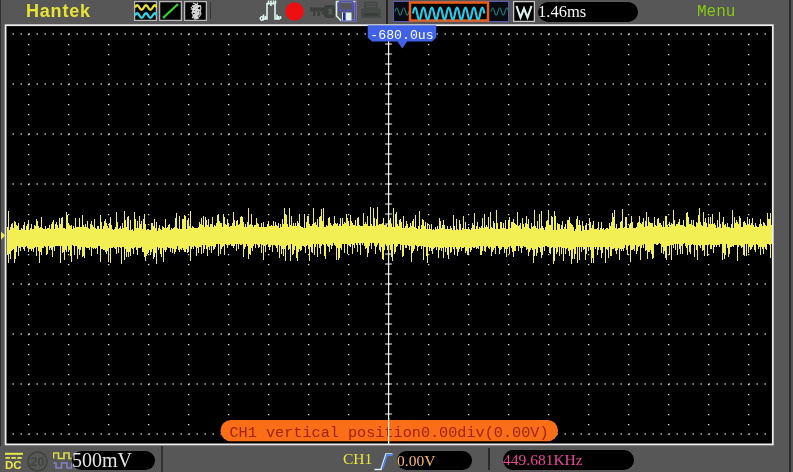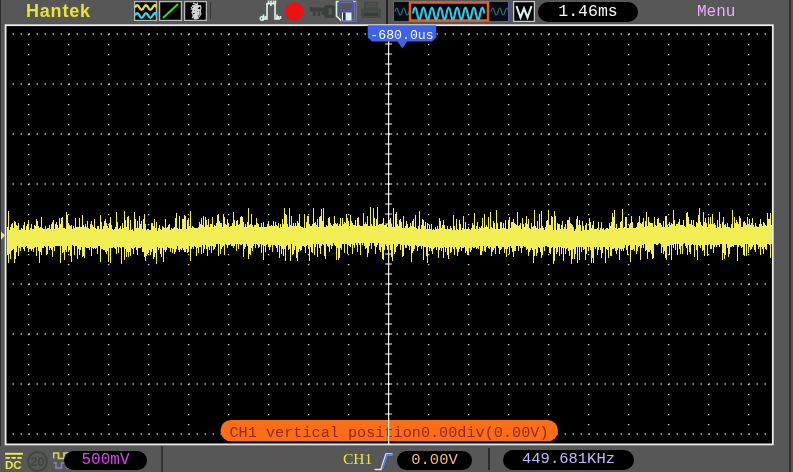--- a/index.html
+++ b/index.html
@@ -1,17 +1,17 @@
 <!DOCTYPE html>
 <html><head><meta charset="utf-8"><style>
 *{margin:0;padding:0;box-sizing:border-box}
 body{width:793px;height:472px;position:relative;background:#575757;font-family:"Liberation Sans",sans-serif;overflow:hidden}
 .bar{position:absolute;left:0;width:695px;background:#575757}
 .abs{position:absolute}
-.pill{position:absolute;background:#000;border-radius:11px;text-align:center;font-family:Liberation Mono, monospace}
+.pill{position:absolute;background:#000;border-radius:11px;font-family:Liberation Serif, serif}
 </style></head><body>
 <svg width="793" height="472" viewBox="0 0 793 472" style="position:absolute;left:0;top:0">
 <rect x="5.6" y="25.2" width="767.2" height="419.2" fill="#000" stroke="#ececec" stroke-width="1.8"></rect>
 <line x1="12.6" y1="34" x2="770" y2="34" stroke="#dedede" stroke-width="1.4" stroke-dasharray="1.2 6.8"></line>
     <line x1="12.6" y1="84" x2="770" y2="84" stroke="#dedede" stroke-width="1.4" stroke-dasharray="1.2 6.8"></line>
     <line x1="12.6" y1="134" x2="770" y2="134" stroke="#dedede" stroke-width="1.4" stroke-dasharray="1.2 6.8"></line>
     <line x1="12.6" y1="184" x2="770" y2="184" stroke="#dedede" stroke-width="1.4" stroke-dasharray="1.2 6.8"></line>
     <line x1="12.6" y1="234" x2="770" y2="234" stroke="#dedede" stroke-width="1.4" stroke-dasharray="1.2 6.8"></line>
     <line x1="12.6" y1="284" x2="770" y2="284" stroke="#dedede" stroke-width="1.4" stroke-dasharray="1.2 6.8"></line>
     <line x1="12.6" y1="334" x2="770" y2="334" stroke="#dedede" stroke-width="1.4" stroke-dasharray="1.2 6.8"></line>
@@ -127,21 +127,21 @@
   <path d="M2 10.5 q1.75 -7 3.5 0 t3.5 0 t3.5 0 t3.5 0 M98 10.5 q1.75 -7 3.5 0 t3.5 0 t3.5 0 t3.5 0 t3.5 0" stroke="#1e7878" stroke-width="1.1" fill="none"></path>
   <rect x="17" y="1.5" width="78" height="18" fill="#000" stroke="#e86018" stroke-width="2.5"></rect>
   <path d="M20 16 q2.1 -12 4.2 0 t4.2 0 t4.2 0 t4.2 0 t4.2 0 t4.2 0 t4.2 0 t4.2 0 t4.2 0 t4.2 0 t4.2 0 t4.2 0 t4.2 0 t4.2 0 t4.2 0 t4.2 0 t4.2 0" stroke="#28c8e8" stroke-width="2.2" fill="none" transform="translate(0,-3.5)"></path>
  </svg>
 
  <svg class="abs" style="left:513px;top:1px" width="22" height="21" viewBox="0 0 22 21">
   <rect x="0.5" y="0.5" width="21" height="20" fill="#000" stroke="#c8c8c8" stroke-width="1.5"></rect>
   <path d="M3.5 5 L7.5 16.5 L11 7.5 L14.5 16.5 L18.5 5" stroke="#daf2ee" stroke-width="2.1" fill="none"></path>
  </svg>
  <div class="pill" style="left:538px;top:2px;width:100px;height:20px;line-height:20px;color:#f8f8f8;font-size:16.5px">1.46ms</div>
- <div class="abs" style="left:697px;top:3px;color:#f0abfc;font-size:16px;font-family:'Liberation Mono',monospace">Menu</div>
+ <div class="abs" style="left:697px;top:3px;color:#84cc16;font-size:16px;font-family:'Liberation Mono',monospace">Menu</div>
 </div>
 
 <div class="abs" style="left:789px;top:0;width:1.5px;height:472px;background:#2e2e2e"></div>
 <div class="abs" style="left:0;top:0;width:1.2px;height:472px;background:#2e2e2e"></div>
 
 <div class="bar" style="top:446px;height:26px">
 
  <svg class="abs" style="left:5px;top:6px" width="20" height="18" viewBox="0 0 20 18">
   <rect x="0" y="0.8" width="18" height="2" fill="#e8e84a"></rect>
   <g fill="#e8e84a">
@@ -154,22 +154,22 @@
 
  <svg class="abs" style="left:26px;top:5px" width="24" height="21" viewBox="0 0 24 21">
   <circle cx="11.5" cy="10.5" r="9.5" fill="none" stroke="#41463f" stroke-width="2"></circle>
   <text x="11.5" y="15" font-family="Liberation Sans, sans-serif" font-size="12.5" font-weight="bold" fill="#41463f" text-anchor="middle">20</text>
  </svg>
 
  <svg class="abs" style="left:53px;top:6px" width="19" height="17" viewBox="0 0 19 17">
   <path d="M0.5 6.5 V1 H5.5 V6.5 H11 V1 H16 V6.5 H18.5" stroke="#d8d84a" stroke-width="1.7" fill="none"></path>
   <path d="M0.5 11 H3 V16 H8.5 V11 H14 V16 H18.5 V11" stroke="#8484c8" stroke-width="1.5" fill="none"></path>
  </svg>
- <div class="pill" style="left:64px;top:4.5px;width:83px;height:19px;line-height:19px;color:#d946ef;font-size:16px">500mV</div>
+ <div class="pill" style="left:72px;top:4.5px;width:83px;height:19px;line-height:19px;color:#e5e5e5;font-size:20px">500mV</div>
  <div class="abs" style="left:161px;top:0;width:1.5px;height:26px;background:#333"></div>
  <div class="abs" style="left:343px;top:4px;color:#e8e83c;font-size:15.5px;font-family:Liberation Serif, serif">CH1</div>
  <svg class="abs" style="left:373px;top:3px" width="22" height="22" viewBox="0 0 22 22">
   <path d="M1.5 20.5 H8 L13 5 H19.5" stroke="#d8f0ec" stroke-width="1.6" fill="none"></path>
   <path d="M9.5 19.5 L14 6 H19.5" stroke="#5580f0" stroke-width="1.8" fill="none"></path>
  </svg>
  <div class="pill" style="left:397px;top:4.5px;width:75px;height:19px;line-height:19px;color:#fdba74;font-size:15.5px">0.00V</div>
  <div class="abs" style="left:488px;top:2px;width:1.5px;height:22px;background:#2a2a2a"></div>
- <div class="pill" style="left:503px;top:4px;width:131px;height:19.5px;line-height:19.5px;color:#c4b5fd;font-size:15.5px">449.681KHz</div>
+ <div class="pill" style="left:503px;top:4px;width:131px;height:19.5px;line-height:19.5px;color:#ec4899;font-size:15.5px">449.681KHz</div>
 </div>
 </body></html>

